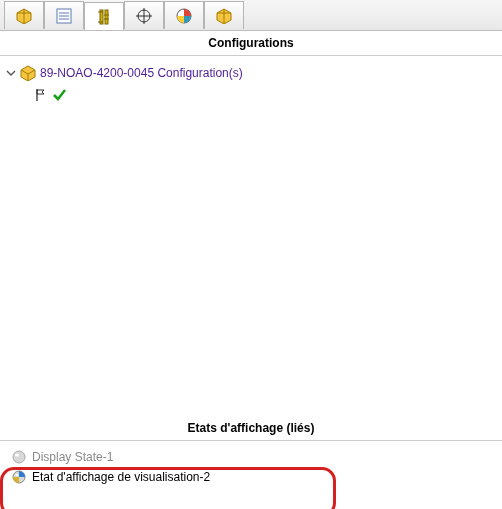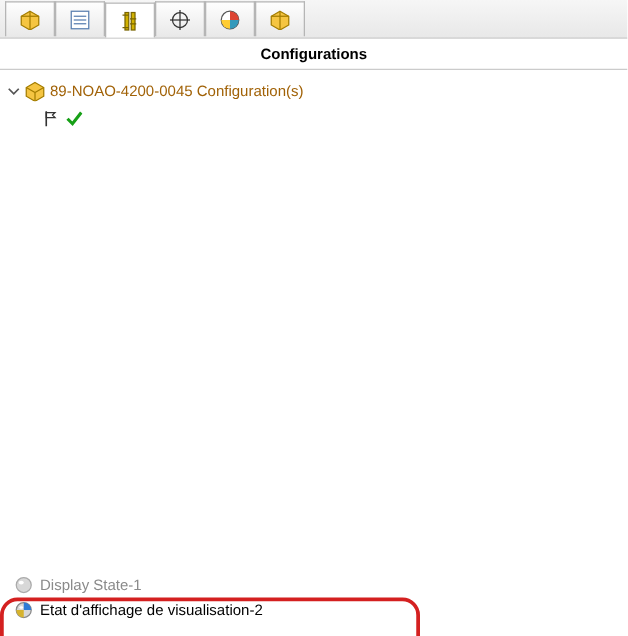--- a/index.html
+++ b/index.html
@@ -6,22 +6,22 @@
 .app{width:502px;height:509px;display:flex;flex-direction:column;background:#fff;box-sizing:border-box}
 .toolbar{display:flex;height:30px;background:linear-gradient(#f6f6f6,#e8e8e8);border-bottom:1px solid #bdbdbd;padding-left:4px}
 .tab{width:40px;height:28px;margin-top:1px;border:1px solid #b5b5b5;border-bottom:none;background:linear-gradient(#fefefe,#e9e9e9);display:flex;align-items:center;justify-content:center;box-sizing:border-box}
 .tab.active{background:#fff;position:relative;top:1px}
 .section-title{height:24px;border-bottom:1px solid #cbcbcb;display:flex;align-items:center;justify-content:center;font-weight:600;background:#fff}
 .tree{flex:1;padding:6px 2px;overflow:auto}
 .tree-row{display:flex;align-items:center;height:22px;gap:4px}
 .tree-row.lv0{padding-left:4px}
 .tree-row.lv1{padding-left:32px}
 .arrow{width:10px;text-align:center;color:#555;cursor:pointer}
-.node-label{white-space:nowrap;color:#a16207}
-.display-panel{padding:4px 2px 9px 2px}
+.node-label{white-space:nowrap;color:#4c1d95}
+.display-panel{padding:4px 2px 20px 2px}
 .ds-list{position:relative;padding:2px 4px}
 .ds-row{display:flex;align-items:center;height:20px;gap:6px;padding-left:6px}
 .ds-label.dim{color:#8a8a8a}
 .ds-label.sel{color:#000}
 .hl{position:absolute;border:3px solid #d42020;border-radius:14px;left:-2px;top:22px;width:330px;height:44px;pointer-events:none}
 svg{display:block}
 </style>
 </head>
 <body>
 
@@ -115,20 +115,23 @@
           </svg>
       </span>
       <span>
         <svg width="14" height="14">
             <path d="M2 7 L6 11 L13 2" fill="none" stroke="#17a017" stroke-width="2.5"></path>
           </svg>
       </span>
     </div>
   </div>
 
+  <div class="section-title">
+    <span>Etats d'affichage (liés)</span>
+  </div>
 
   <div class="display-panel">
     <div class="ds-list">
       <div class="ds-row">
         <span>
           <svg width="14" height="14">
               <circle cx="7" cy="7" r="6" fill="#d8d8d8" stroke="#aaa"></circle>
               <ellipse cx="5" cy="5" rx="2" ry="1.5" fill="#fff"></ellipse>
             </svg>
         </span>

